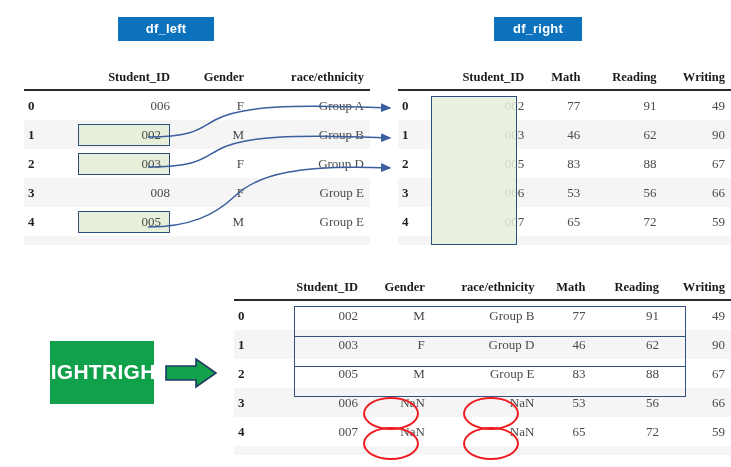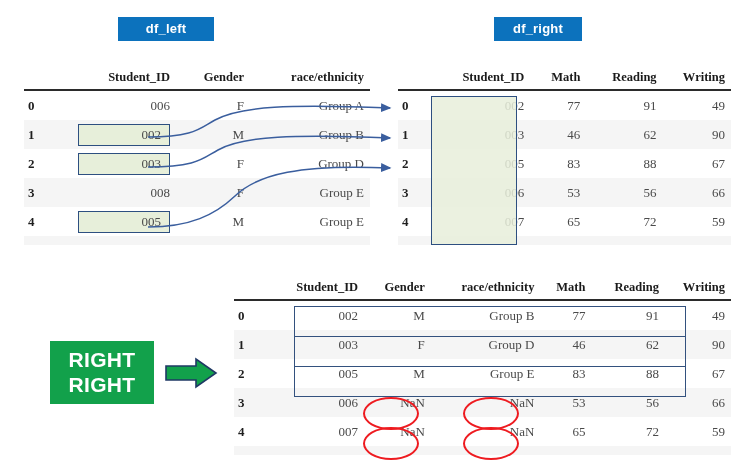--- a/index.html
+++ b/index.html
@@ -102,21 +102,20 @@
 
   
   .joinbox {
     position: absolute;
     background: #12a14b;
     color: #ffffff;
     font-weight: bold;
     font-size: 21px;
     text-align: center;
     display: flex;
-    flex-direction: column;
     justify-content: center;
     align-items: center;
     line-height: 1.18;
     letter-spacing: 0.3px;
   }
 
   svg.overlay {
     position: absolute;
     left: 0;
     top: 0;

